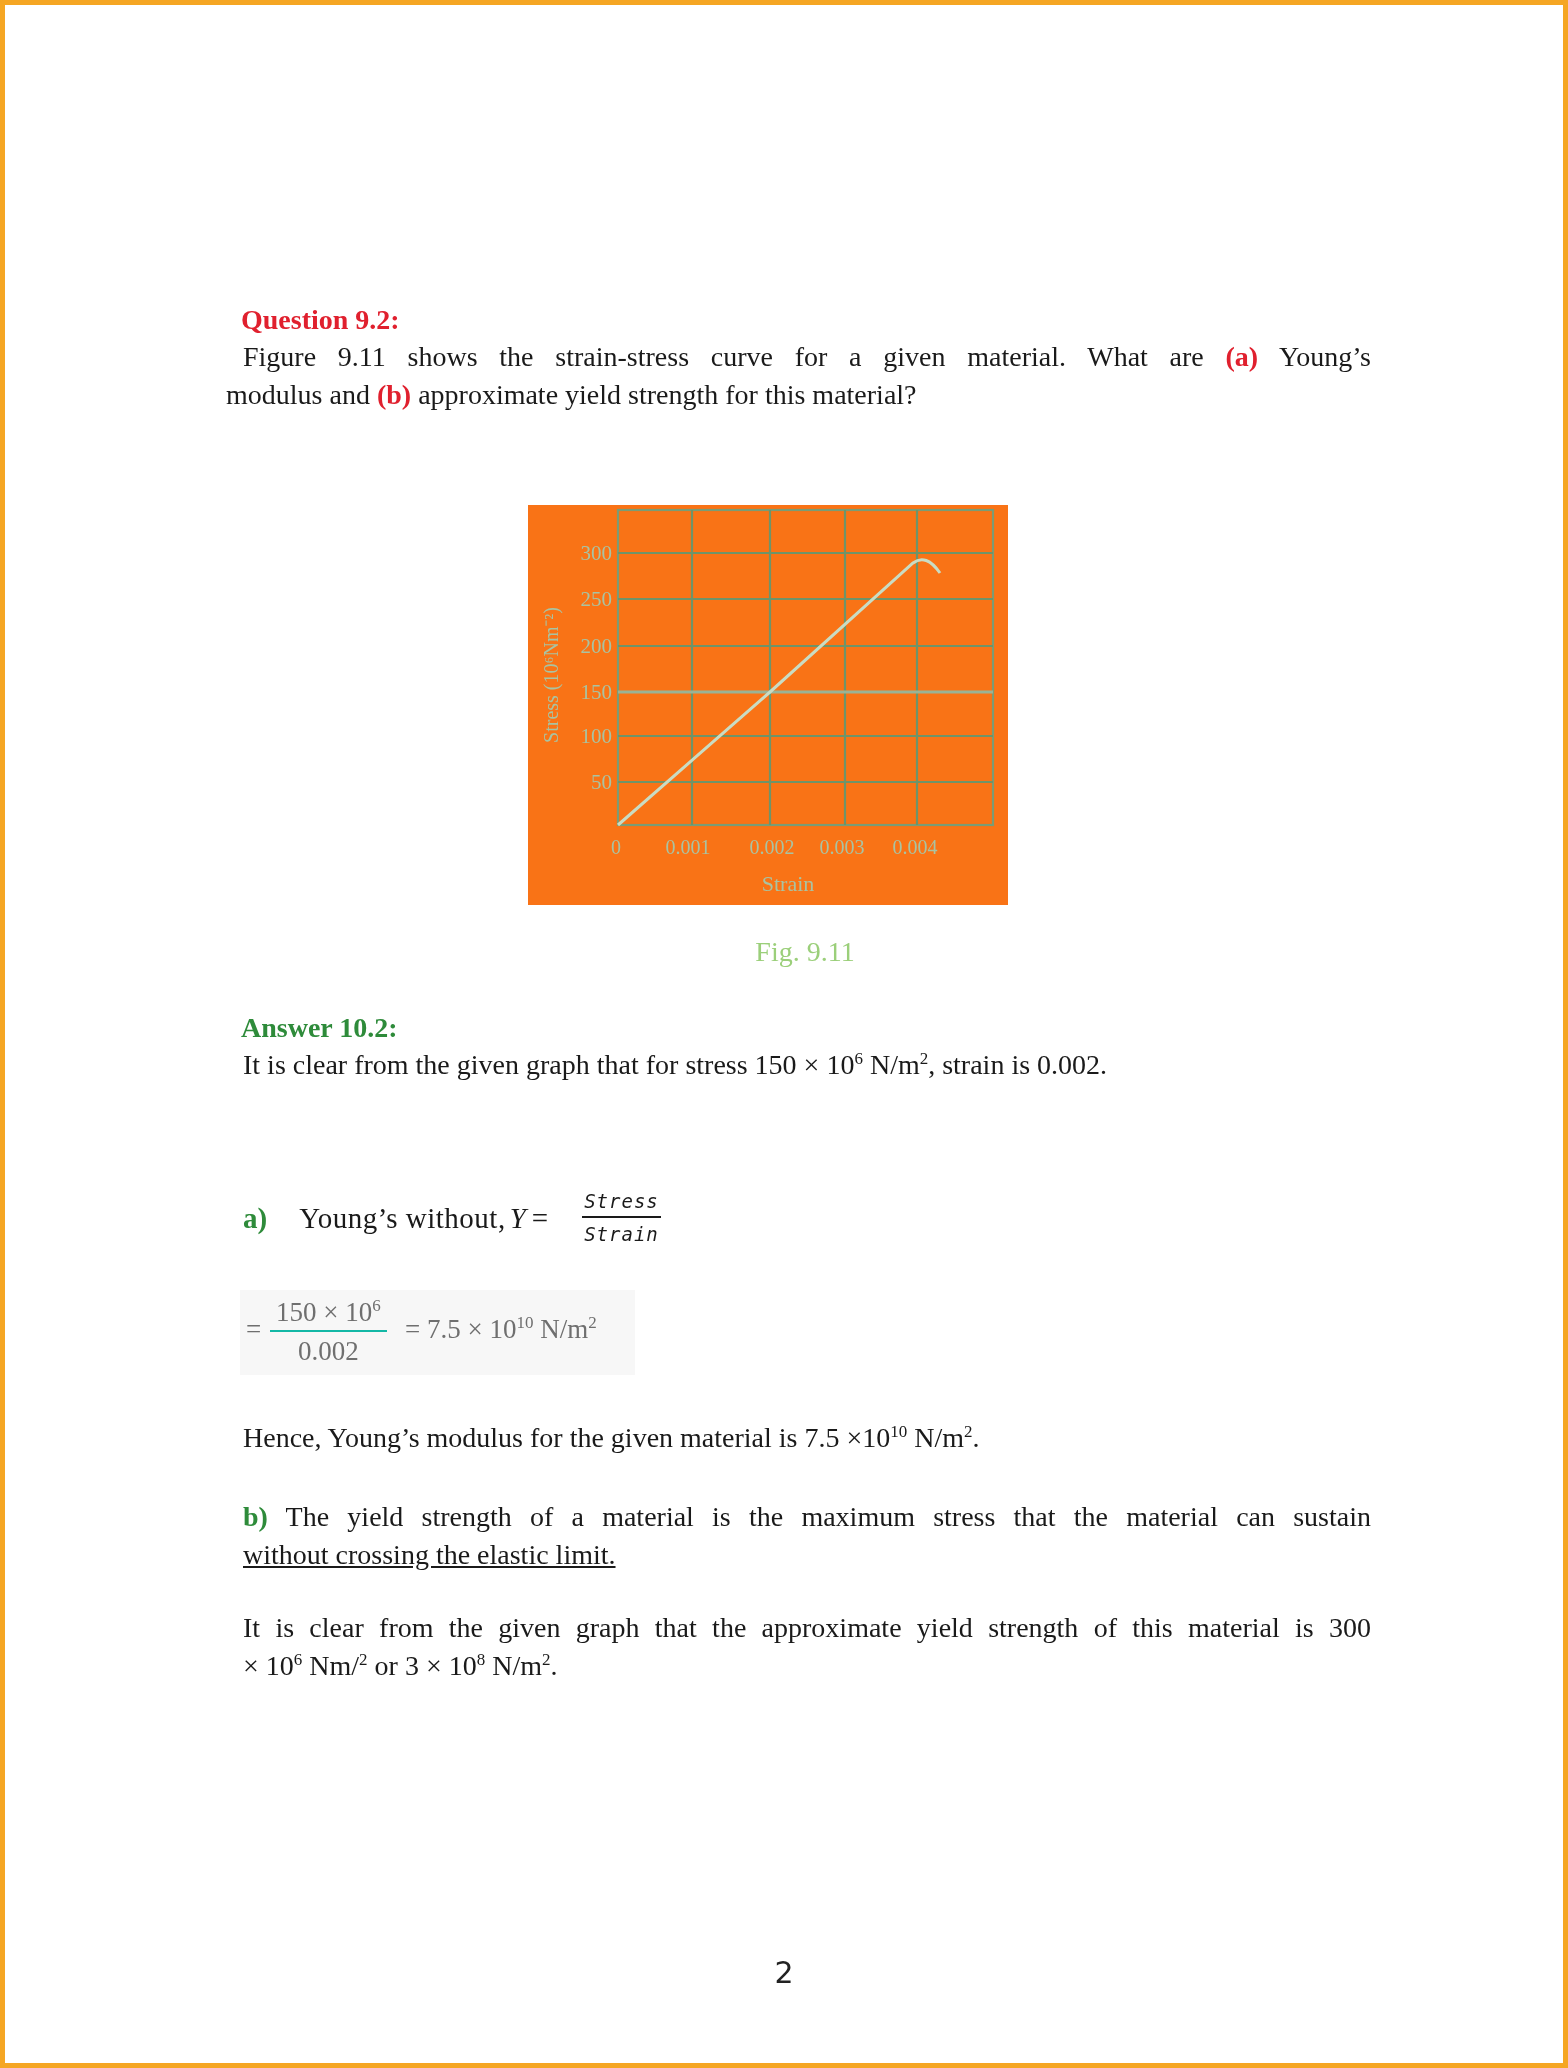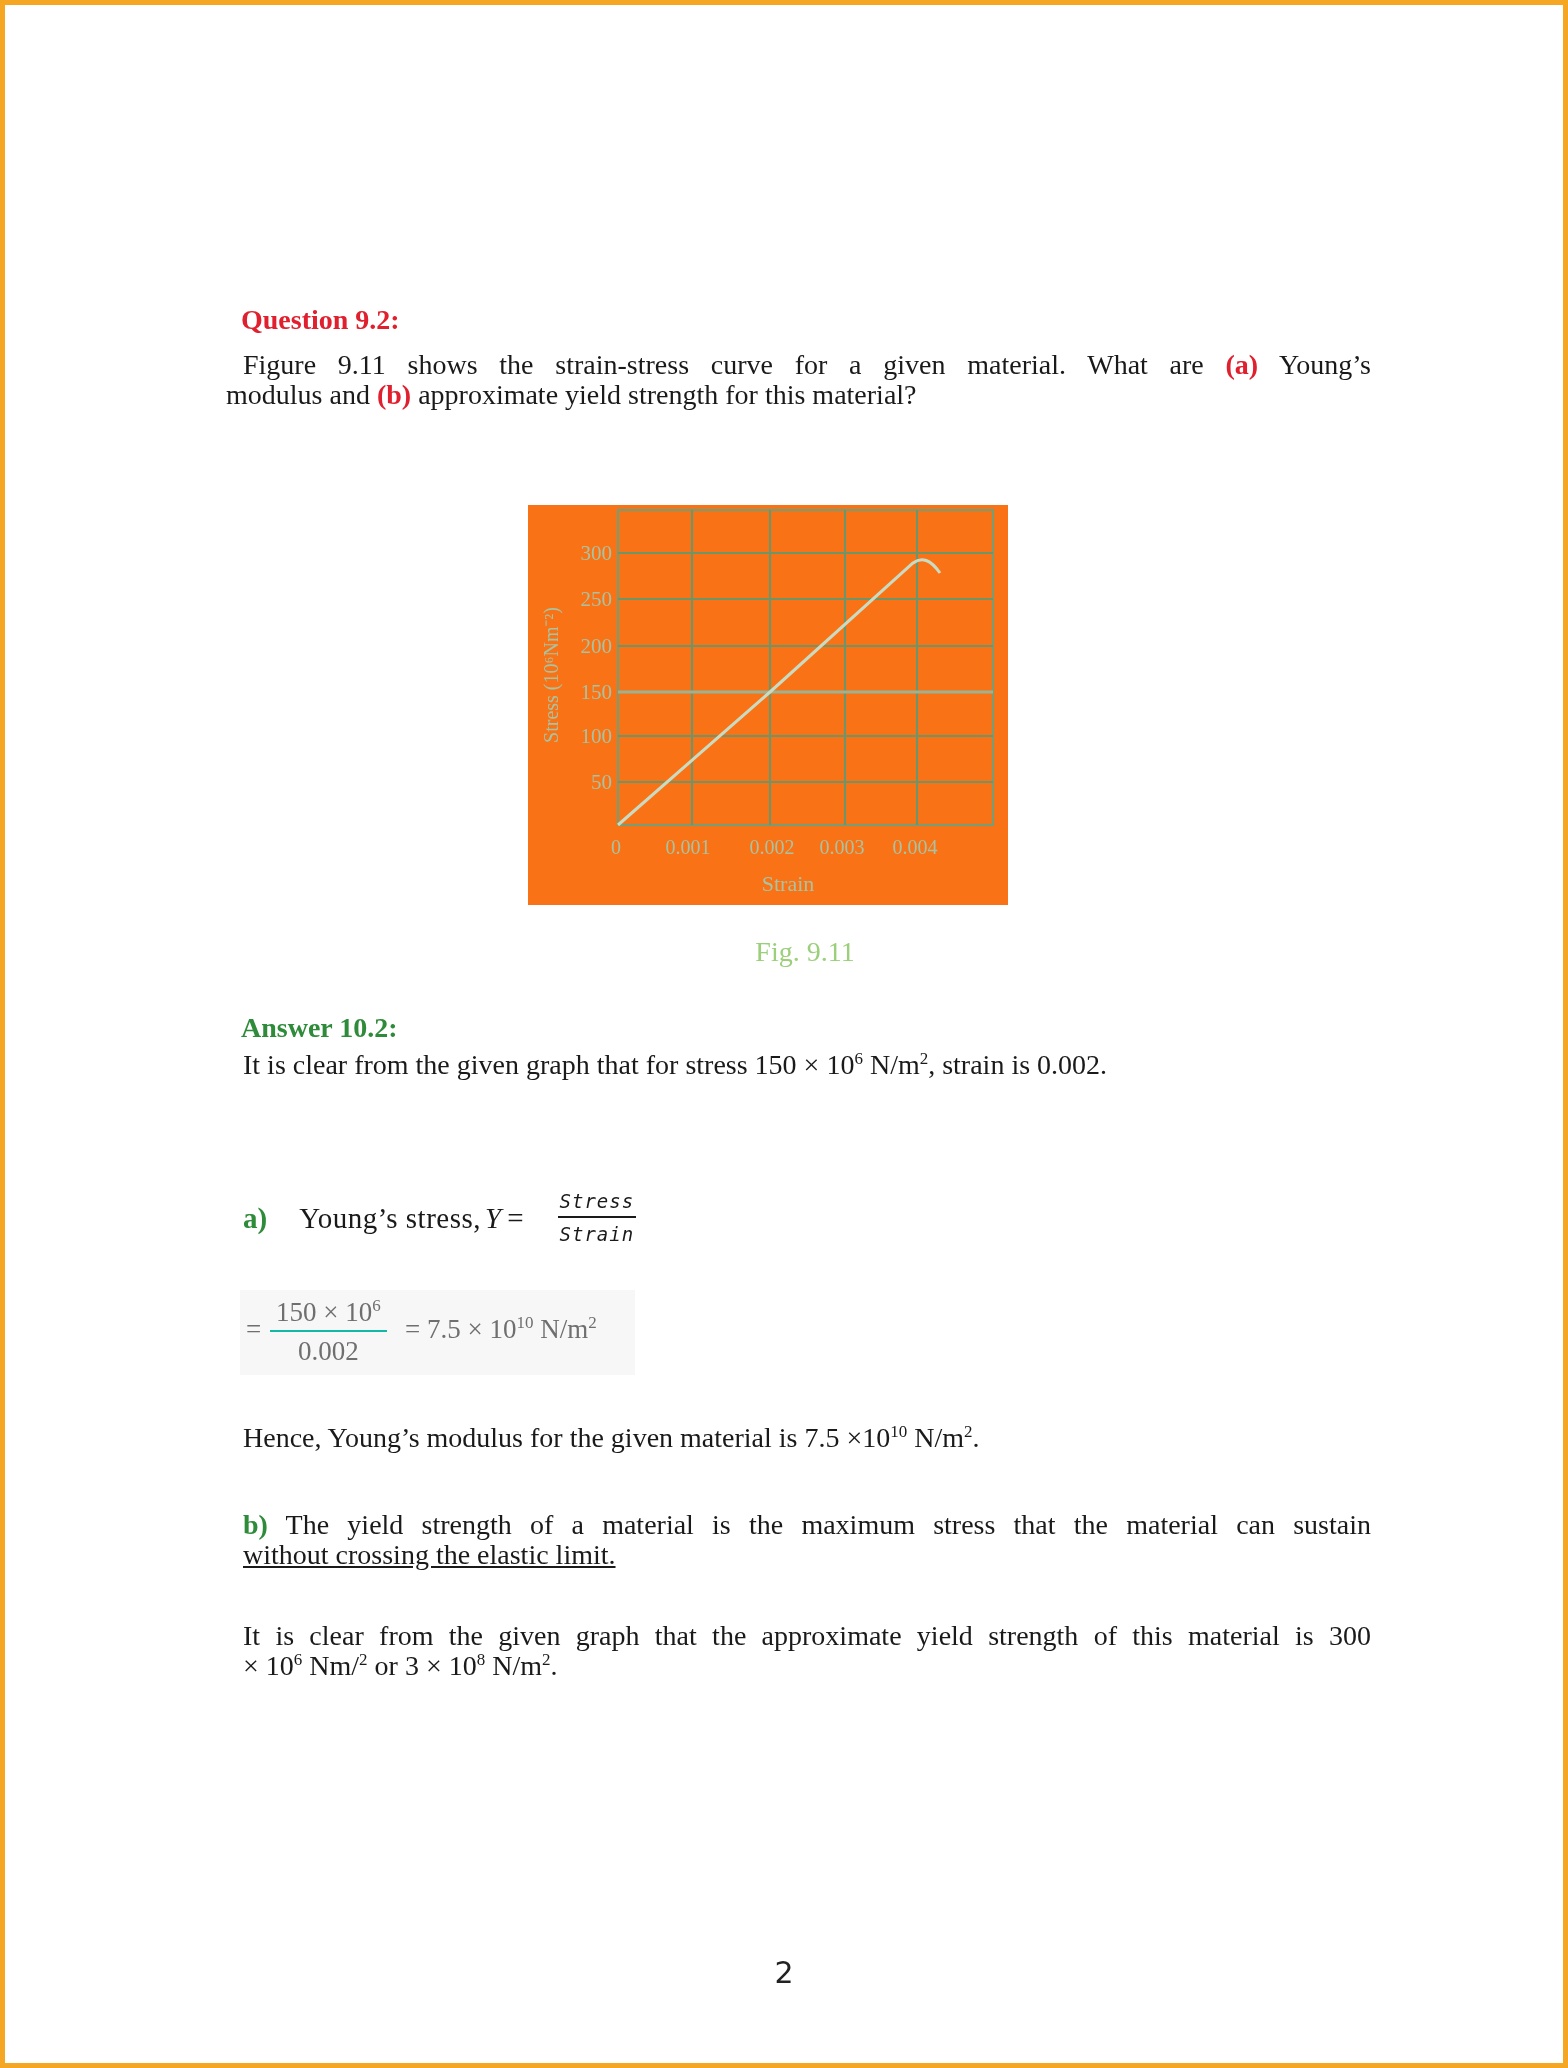--- a/index.html
+++ b/index.html
@@ -2,21 +2,21 @@
 <html><head>
 <meta charset="utf-8">
 <style>
   html, body { margin: 0; padding: 0; }
   body { width: 1568px; height: 2068px; background: #ffffff; position: relative; overflow: hidden;
          font-family: "Liberation Serif", "DejaVu Serif", serif; color: #1a1a1a; }
   .page-border { position: absolute; left: 0; top: 0; width: 1568px; height: 2068px; box-sizing: border-box;
                  border: 5px solid #f5a623; pointer-events: none; }
   .abs { position: absolute; }
   .txt { font-size: 28px; line-height: 38px; }
-  .justify { text-align: justify; text-align-last: justify; margin-top: 8px; }
+  .justify { text-align: justify; text-align-last: justify; }
   .red { color: #e0202e; font-weight: bold; }
   .green { color: #2e8b3a; font-weight: bold; }
   .heading { font-size: 28px; font-weight: bold; line-height: 36px; }
   sup { font-size: 17px; line-height: 0; vertical-align: super; }
   .fig-caption { color: #9bcf7a; font-size: 28px; }
   .chart-wrap { position: absolute; left: 528px; top: 505px; width: 480px; height: 400px; background: #f97316; }
   .chart-svg text { font-family: "Liberation Serif", serif; fill: #a9c3a2; }
   .math-italic { font-family: "DejaVu Sans Mono", monospace; font-style: italic; font-size: 19px; letter-spacing: 1px; }
   .frac { display: inline-flex; flex-direction: column; align-items: center; vertical-align: middle; margin-left: 28px; }
   .frac .num { border-bottom: 2px solid #1a1a1a; padding: 0 2px 2px 2px; line-height: 26px; }
@@ -84,21 +84,21 @@
 <div class="abs fig-caption" style="left:0; width:1610px; top:936px; text-align:center;">Fig. 9.11</div>
 
 <div class="abs heading green" style="left:241px; top:1010px;">Answer 10.2:</div>
 
 <div class="abs txt" style="left:243px; top:1046px;">
   <span>It is clear from the given graph that for stress 150 × 10</span><sup>6</sup><span> N/m</span><sup>2</sup><span>, strain is 0.002.</span>
 </div>
 
 <div class="abs" style="left:243px; top:1188px; font-size:29px; display:flex; align-items:center;">
   <span class="green" style="margin-right:32px;">a)</span>
-  <span style="letter-spacing:0.5px;">Young’s stress, </span>
+  <span style="letter-spacing:0.5px;">Young’s without, </span>
   <span style="font-style:italic; margin-left:4px;">Y</span>
   <span style="margin:0 6px;">=</span>
   <span class="frac">
     <span class="num math-italic">Stress</span>
     <span class="den math-italic">Strain</span>
   </span>
 </div>
 
 <div class="calc-box">
   <span class="abs" style="left:6px; top:24px;">=</span>

